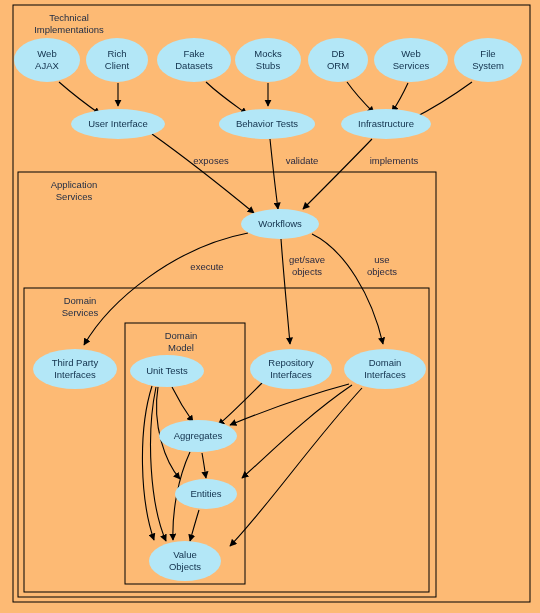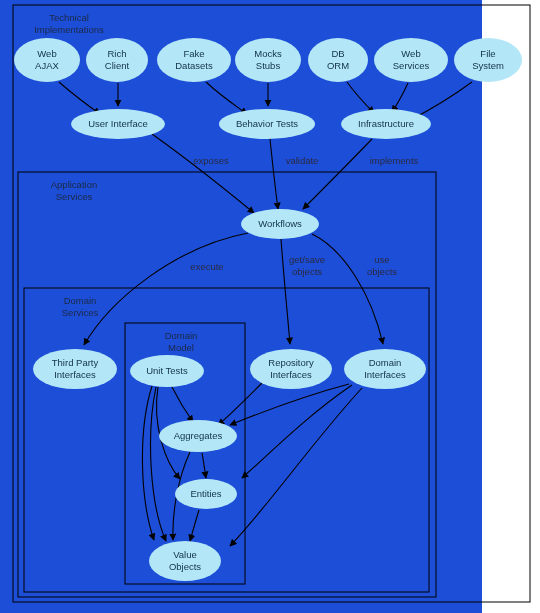--- a/index.html
+++ b/index.html
@@ -1,18 +1,18 @@
 <!DOCTYPE html>
 <html><head>
 <meta charset="utf-8">
 <style>
   html,body{margin:0;padding:0;background:#ffffff;}
   body{width:540px;height:613px;overflow:hidden;
        font-family:"Liberation Sans","DejaVu Sans",sans-serif;}
-  #diagram-root{position:relative;width:482px;height:613px;background:#1d4ed8;}
+  #diagram-root{position:relative;width:540px;height:613px;background:#fdba74;}
   svg{display:block;}
   .node-ellipse{fill:#b3e7f7;stroke:none;}
   .node-label{font-family:"Liberation Sans","DejaVu Sans",sans-serif;
               font-size:9.5px;fill:#11304b;text-anchor:middle;
               dominant-baseline:middle;}
   .group-label{font-family:"Liberation Sans","DejaVu Sans",sans-serif;
                font-size:9.5px;fill:#1b2a44;text-anchor:middle;}
   .edge-label{font-family:"Liberation Sans","DejaVu Sans",sans-serif;
               font-size:9.5px;fill:#2a2a40;text-anchor:middle;}
   .frame{fill:none;stroke:#000000;stroke-width:1;}

